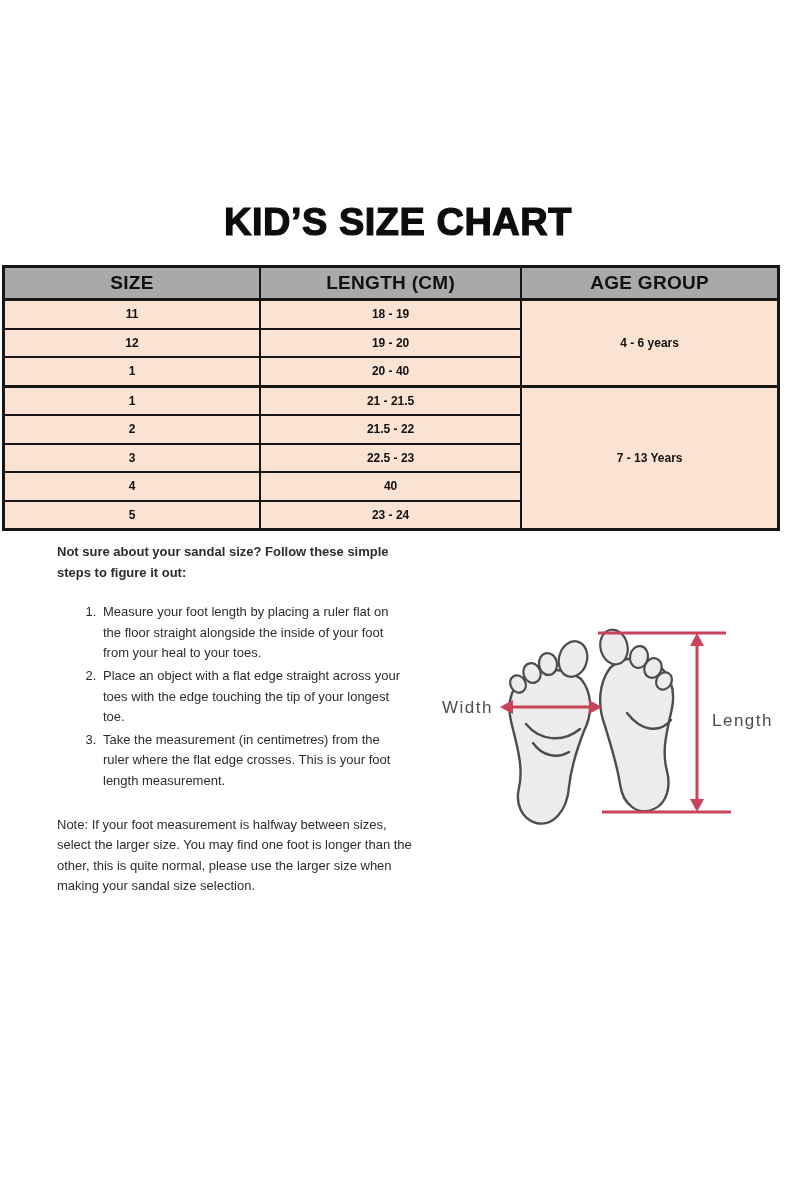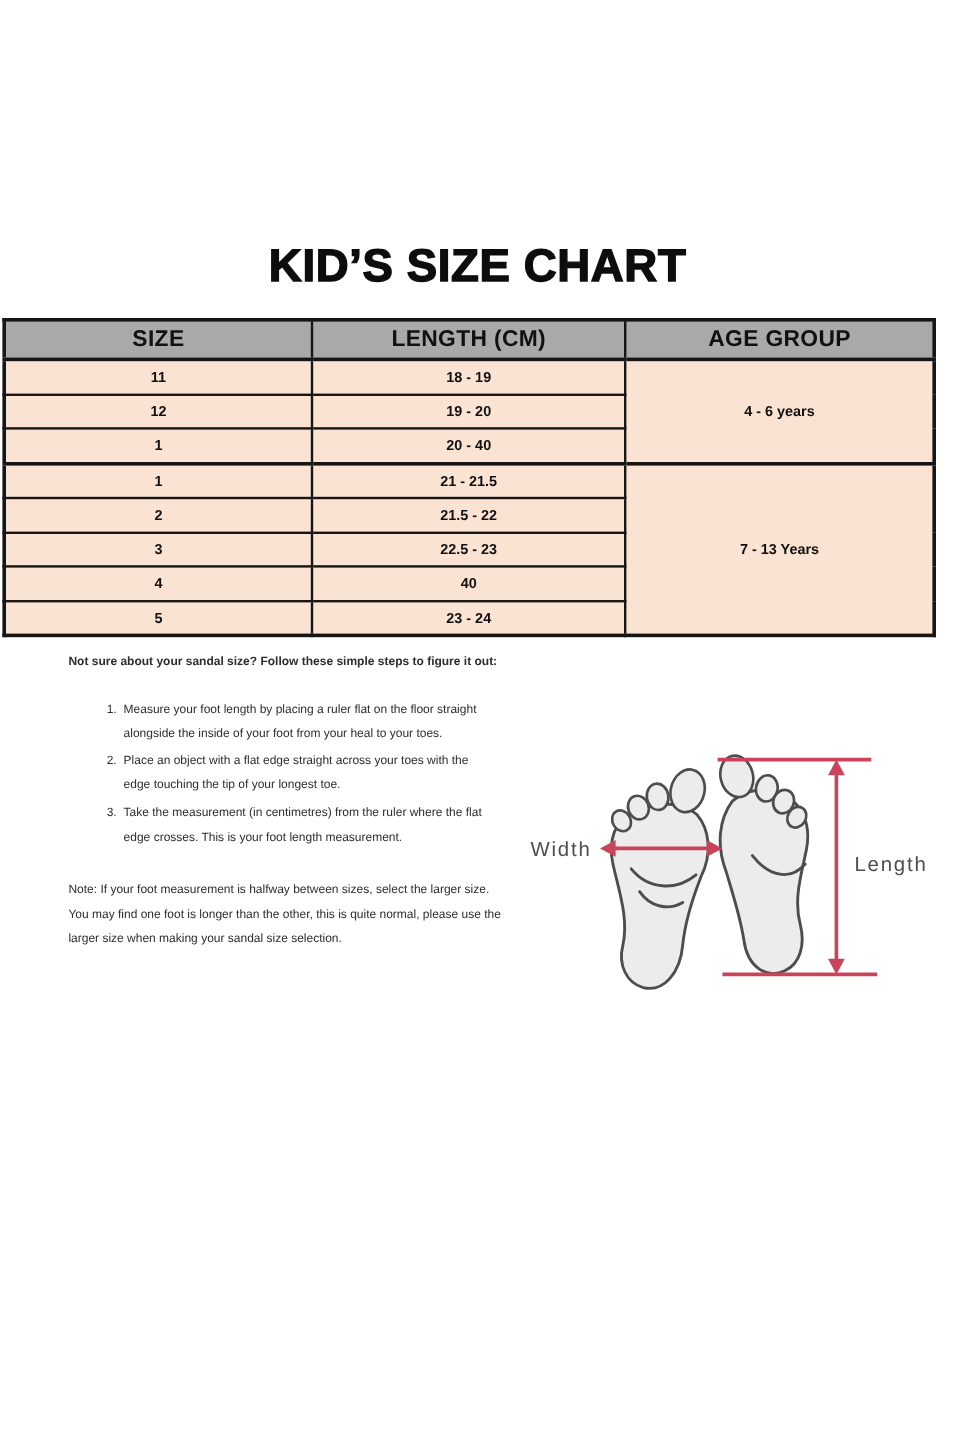--- a/index.html
+++ b/index.html
@@ -39,21 +39,21 @@
     border-bottom:3px solid var(--border);
     letter-spacing:0.3px;
   }
   .size-table td{
     background:var(--row-bg);
     height:26.5px;font-size:12px;font-weight:bold;
   }
   .size-table tr.group-start td{border-top:3px solid var(--border);}
   .guide{
     position:absolute;top:542px;left:57px;width:362px;
-    color:#2d2d2d;font-size:10px;line-height:20.6px;
+    color:#2d2d2d;font-size:13px;line-height:20.6px;
   }
   .guide-intro{font-weight:bold;margin:0 0 19px 0;}
   ol.guide-steps{margin:16px;padding:0 0 0 27px;}
   ol.guide-steps li{margin:0 0 2px 0;padding-left:3px;}
   .guide-note{margin:23px 0 0 0;}
   .note-label{font-weight:normal;}
   .diagram{position:absolute;top:600px;left:430px;width:370px;height:260px;}
   .foot{fill:var(--foot-fill);stroke:var(--foot-line);stroke-width:2.4;stroke-linejoin:round;}
   .toe{fill:var(--foot-fill);stroke:var(--foot-line);stroke-width:2.2;}
   .crease{fill:none;stroke:var(--foot-line);stroke-width:2.4;stroke-linecap:round;}

